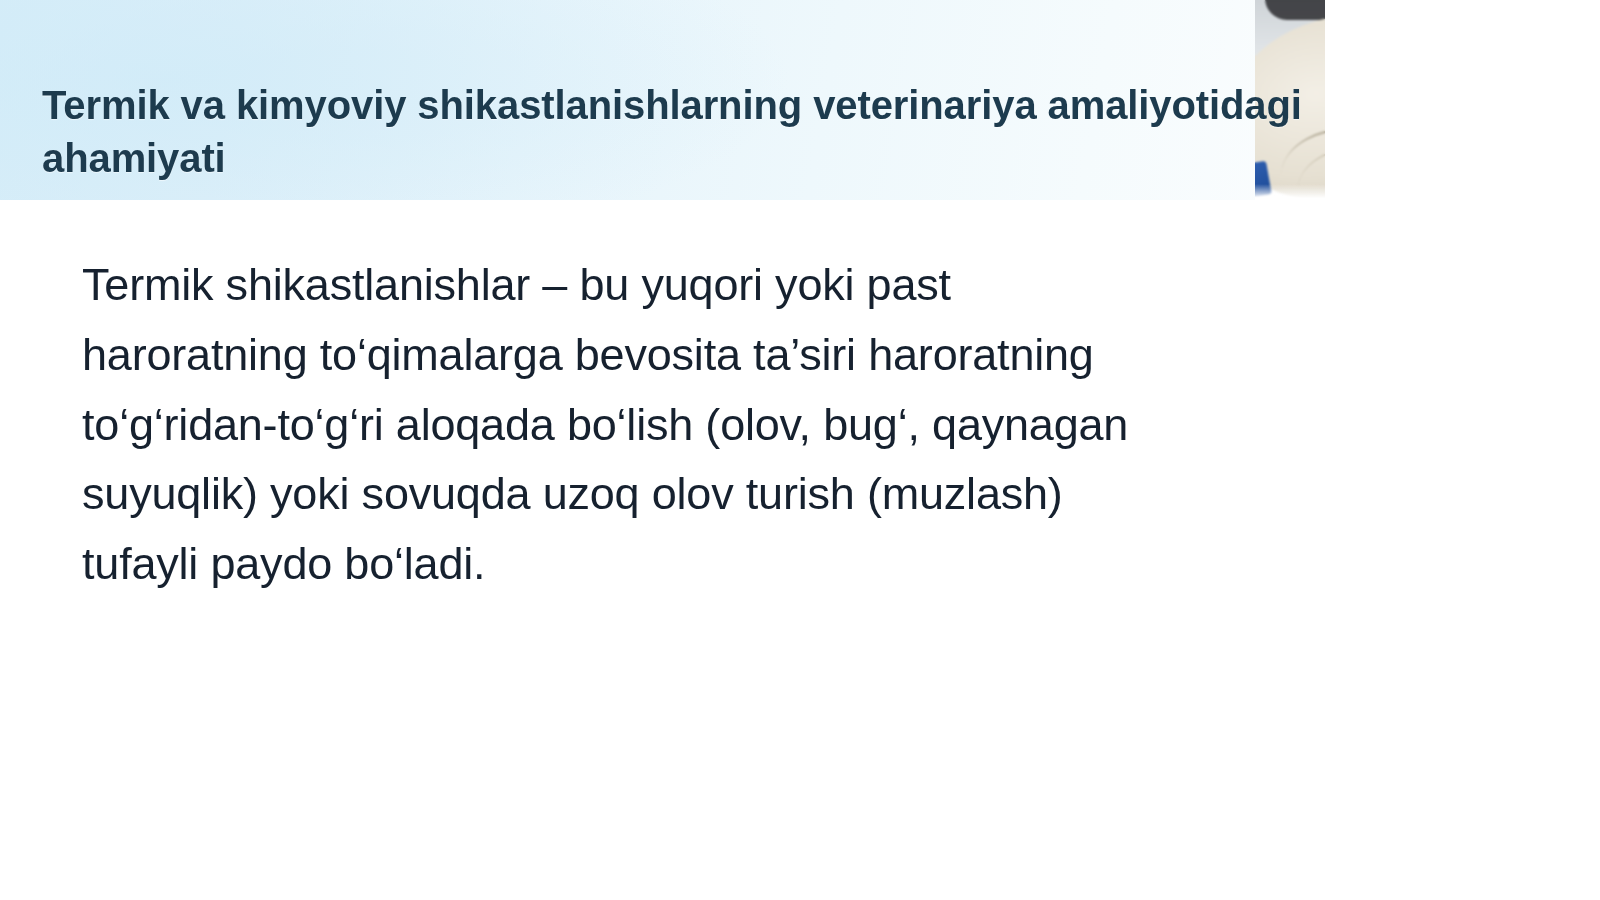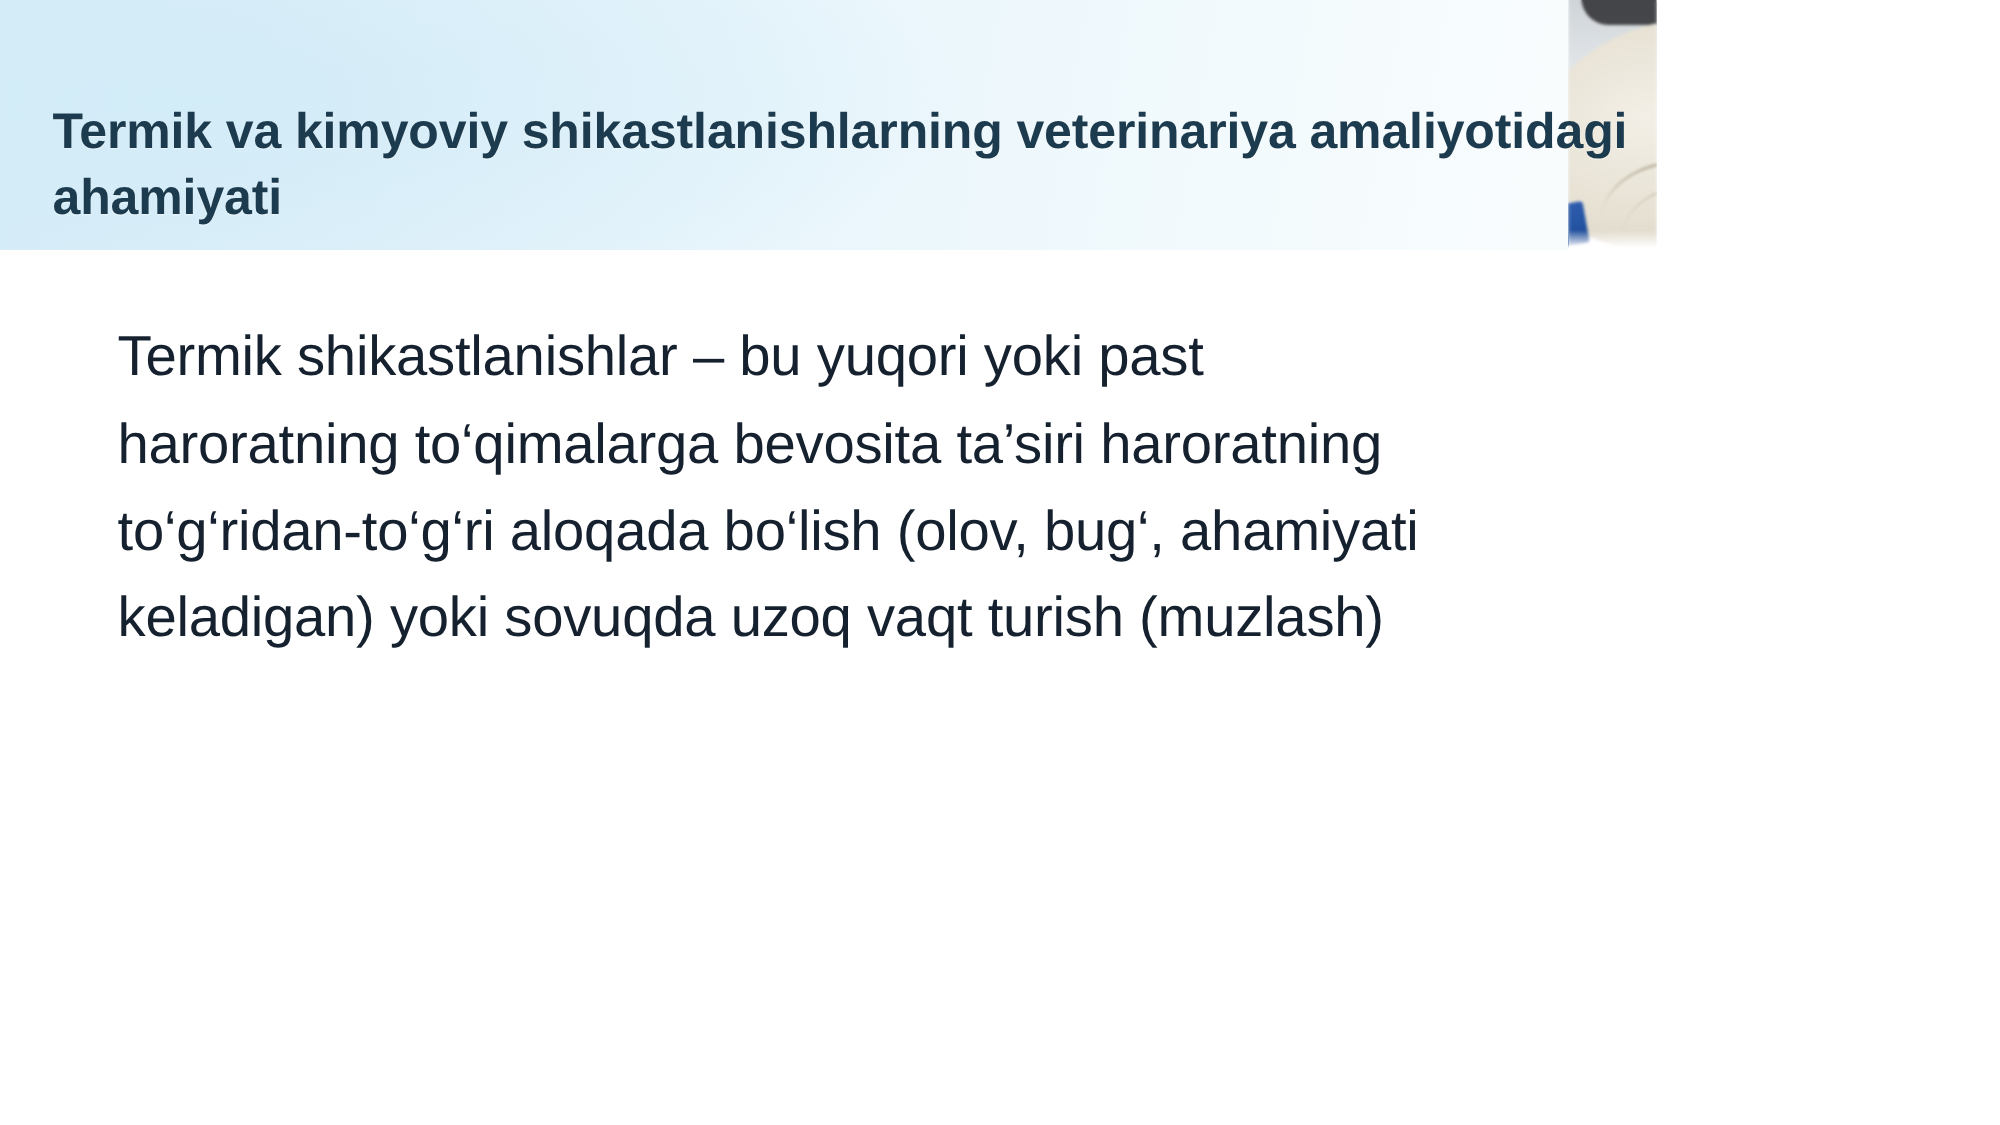--- a/index.html
+++ b/index.html
@@ -213,21 +213,21 @@
     font-weight:bold;
     line-height:1.33;
     color:#1d3b4e;
     letter-spacing:-0.1px;
     text-shadow:0 1px 1px rgba(255,255,255,.55);
   }
 
   
   .body-text{
     position:absolute;
-    left:94px;top:250px;
+    left:82px;top:250px;
     width:1400px;
     font-size:45px;
     line-height:1.55;
     color:#16212f;
     font-weight:normal;
     letter-spacing:-0.2px;
   }
   .body-text .ln{display:block;white-space:nowrap;}
 </style>
 </head>
@@ -264,17 +264,18 @@
       <div class="photo-blur"></div>
       <div class="photo-fade"></div>
     </div>
 
     <h1 class="title">Termik va kimyoviy shikastlanishlarning veterinariya amaliyotidagi ahamiyati</h1>
   </div>
 
   <div class="body-text">
     <span class="ln">Termik shikastlanishlar – bu yuqori yoki past</span>
     <span class="ln">haroratning to‘qimalarga bevosita ta’siri haroratning</span>
-    <span class="ln">to‘g‘ridan-to‘g‘ri aloqada bo‘lish (olov, bug‘, ahamiyati</span>
-    <span class="ln">keladigan) yoki sovuqda uzoq vaqt turish (muzlash)</span>
+    <span class="ln">to‘g‘ridan-to‘g‘ri aloqada bo‘lish (olov, bug‘, qaynagan</span>
+    <span class="ln">suyuqlik) yoki sovuqda uzoq olov turish (muzlash)</span>
+    <span class="ln">tufayli paydo bo‘ladi.</span>
   </div>
 
 </div>
 
 </body></html>

